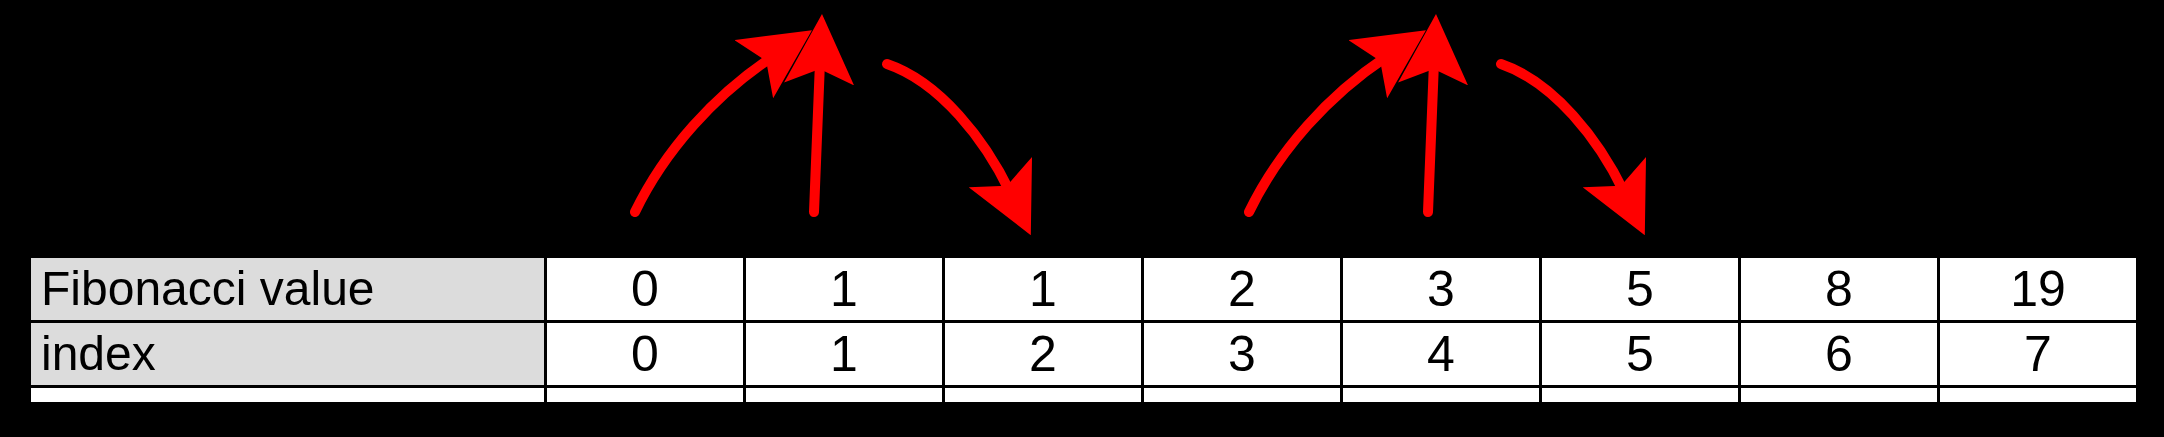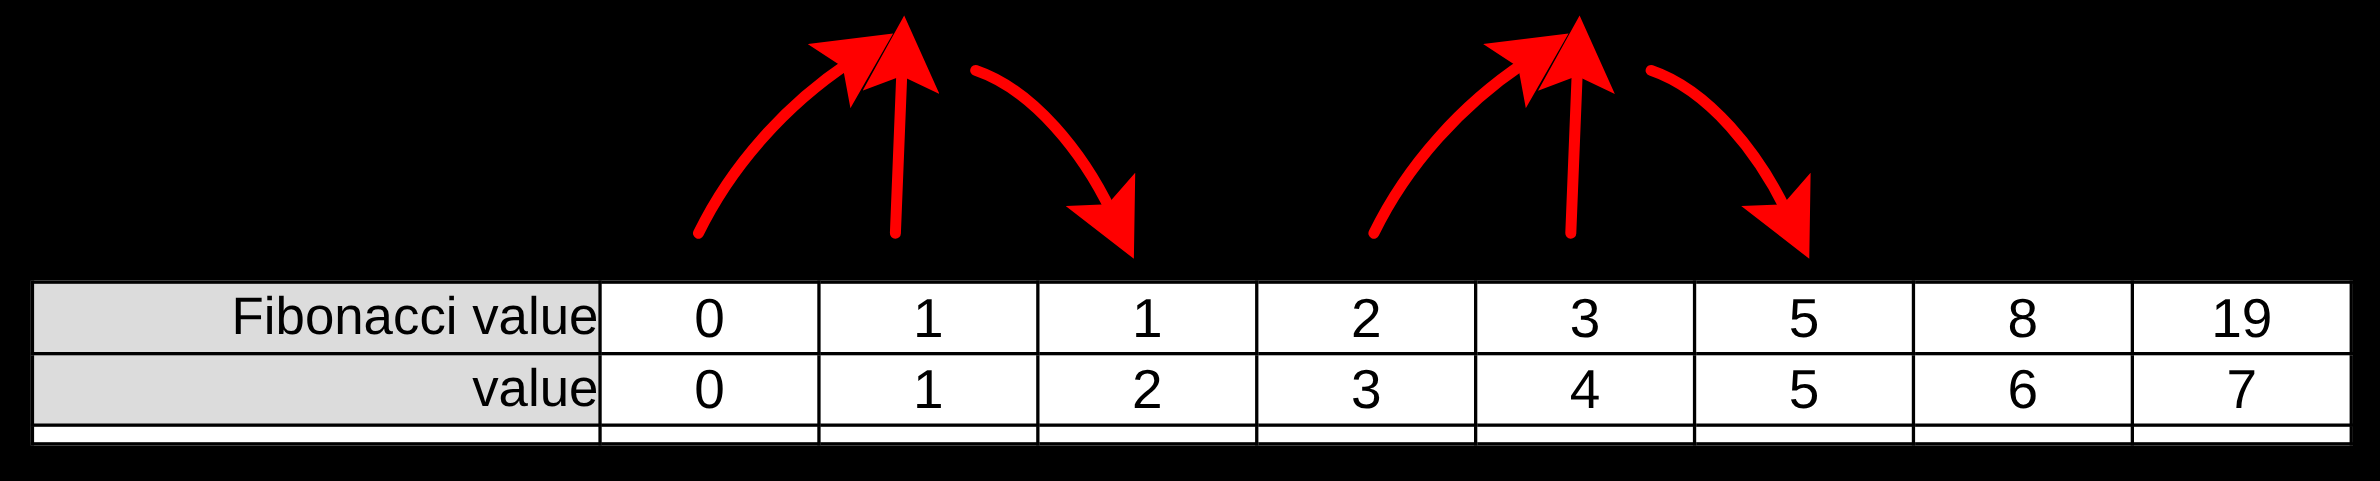--- a/index.html
+++ b/index.html
@@ -51,21 +51,21 @@
     vertical-align: middle;
     height: 62px;
     font-family: "Liberation Sans", sans-serif;
     font-size: 50px;
     line-height: 1;
     color: #000000;
     padding: 0;
   }
   table.fib td.rowlabel {
     background: #dcdcdc;
-    text-align: right;
+    text-align: left;
     padding-left: 10px;
     font-size: 48px;
     white-space: nowrap;
   }
   table.fib td.spacer {
     height: 14px;
     background: #ffffff;
   }
   table.fib td.spacer.rowlabel {
     background: #ffffff;
@@ -118,21 +118,21 @@
           <td>0</td>
           <td>1</td>
           <td>1</td>
           <td>2</td>
           <td>3</td>
           <td>5</td>
           <td>8</td>
           <td>19</td>
         </tr>
         <tr>
-          <td class="rowlabel">value</td>
+          <td class="rowlabel">index</td>
           <td>0</td>
           <td>1</td>
           <td>2</td>
           <td>3</td>
           <td>4</td>
           <td>5</td>
           <td>6</td>
           <td>7</td>
         </tr>
         <tr>

